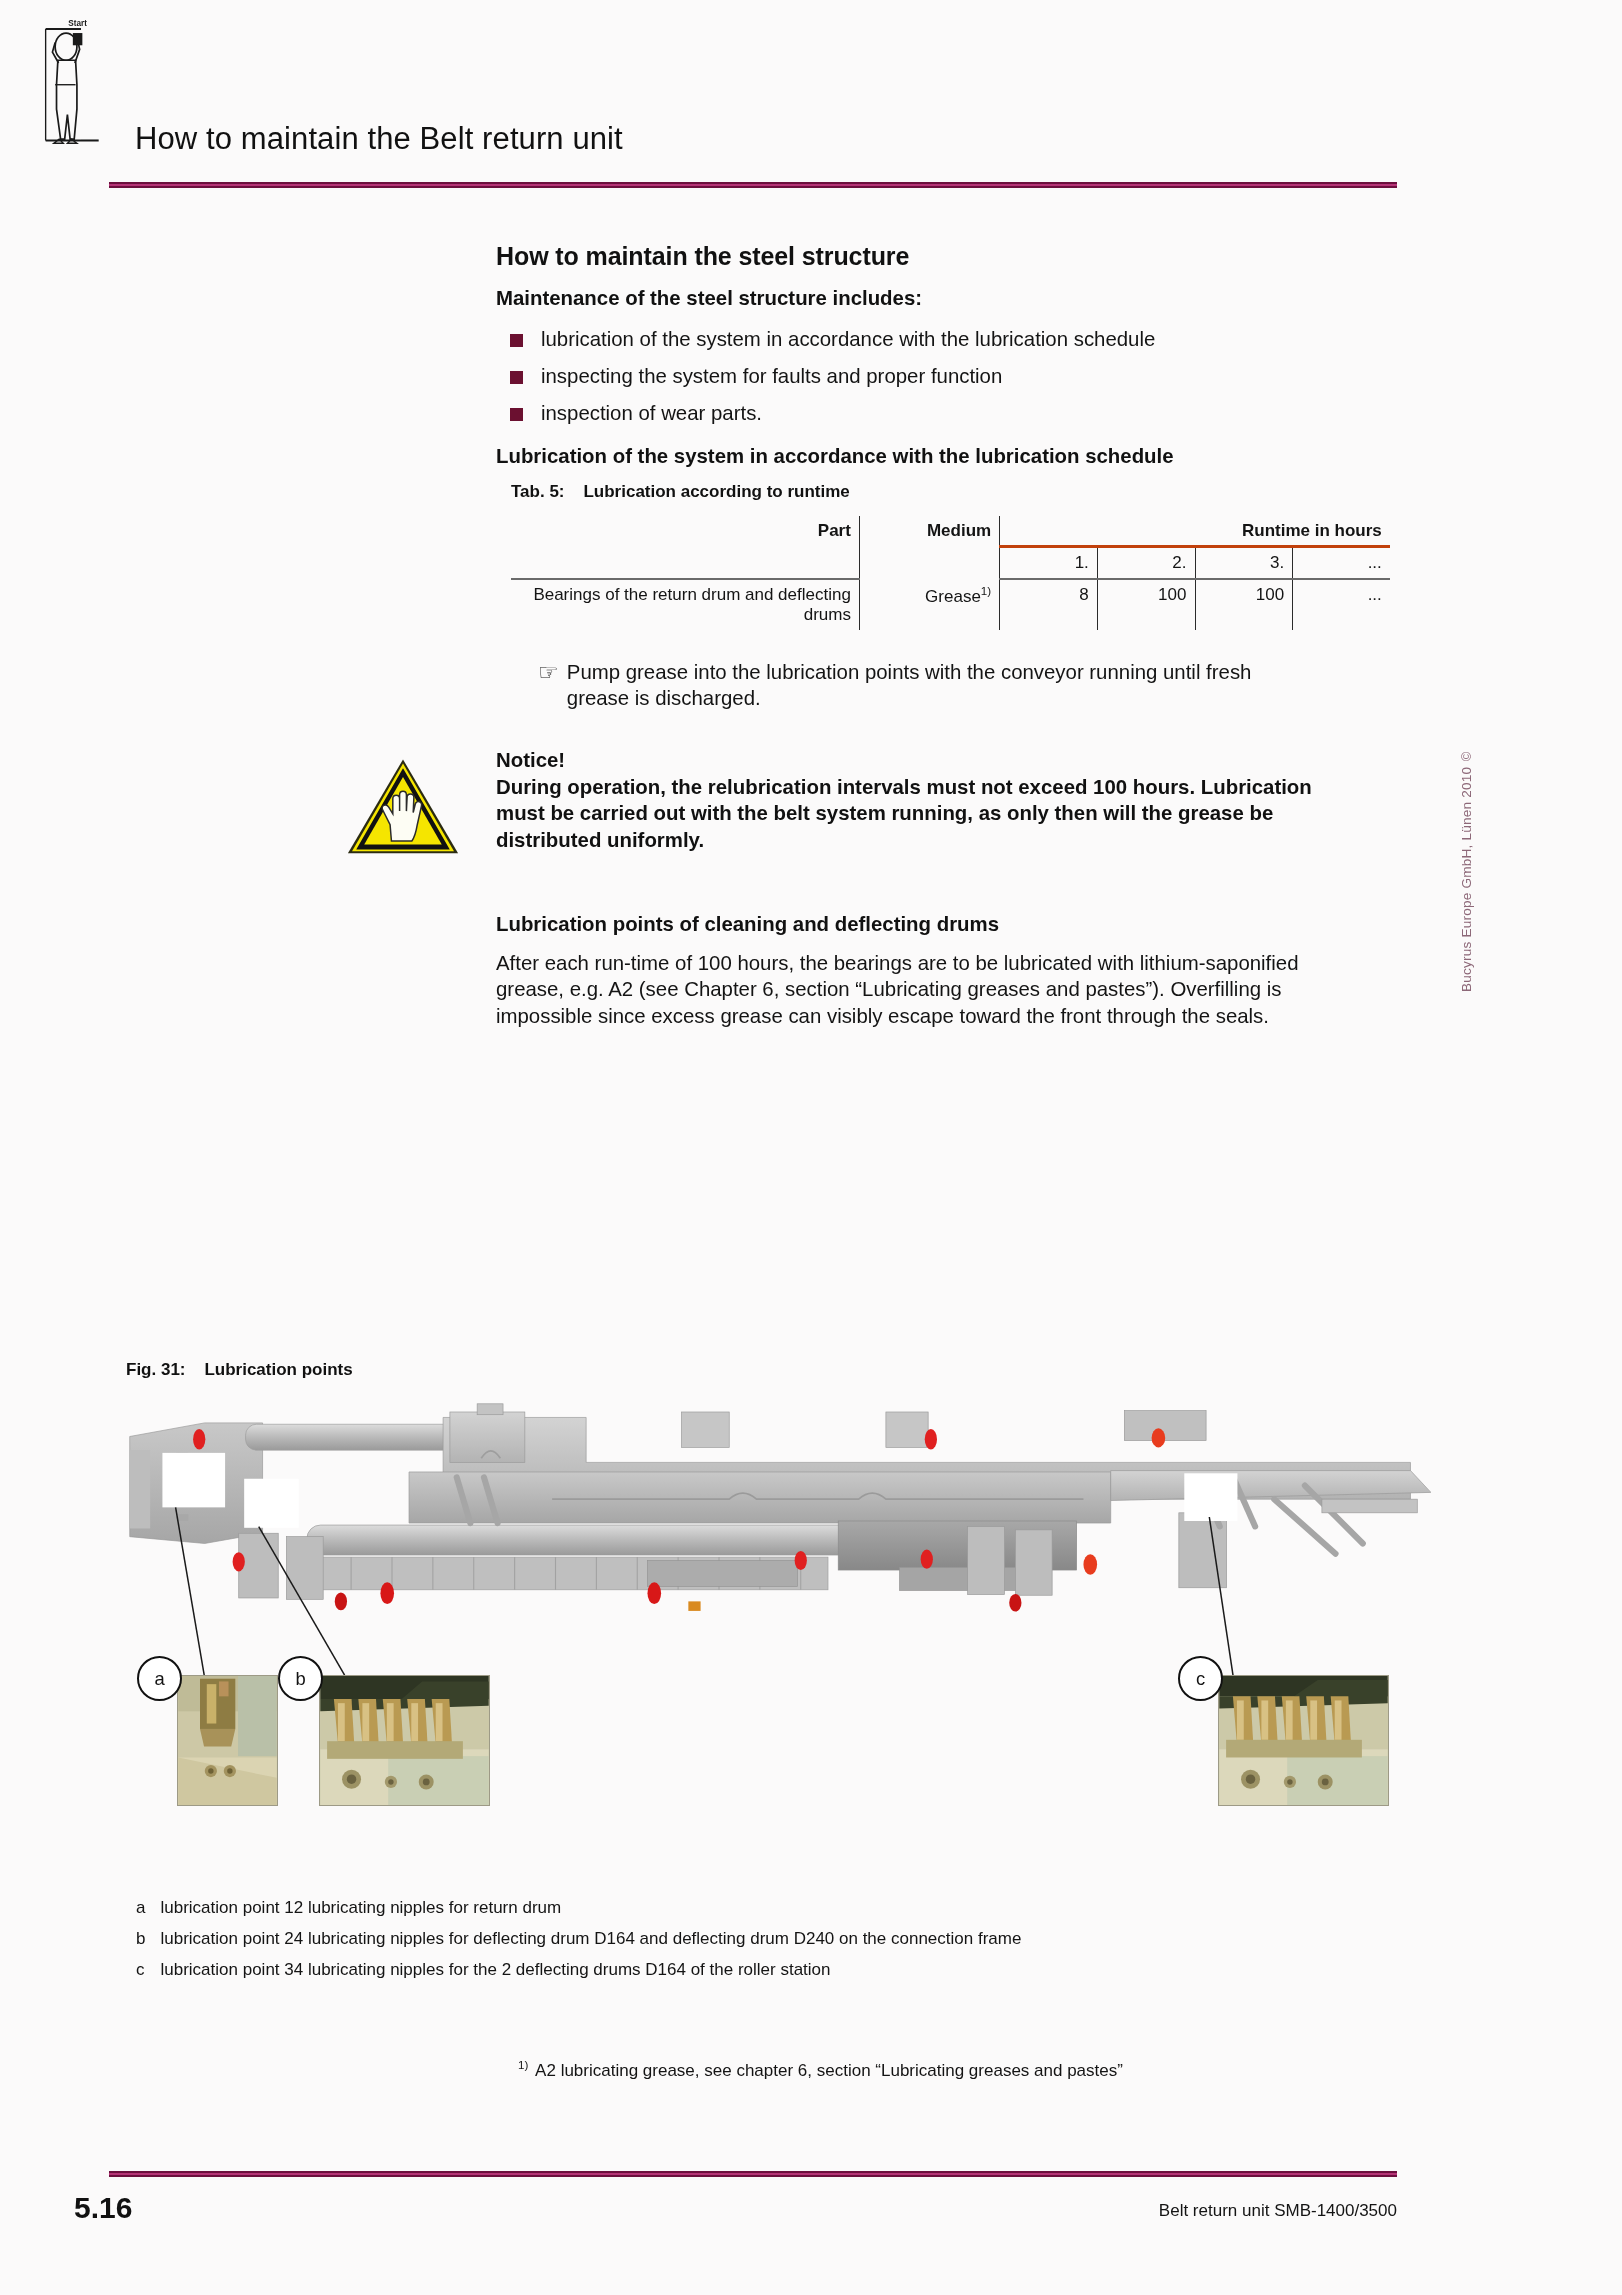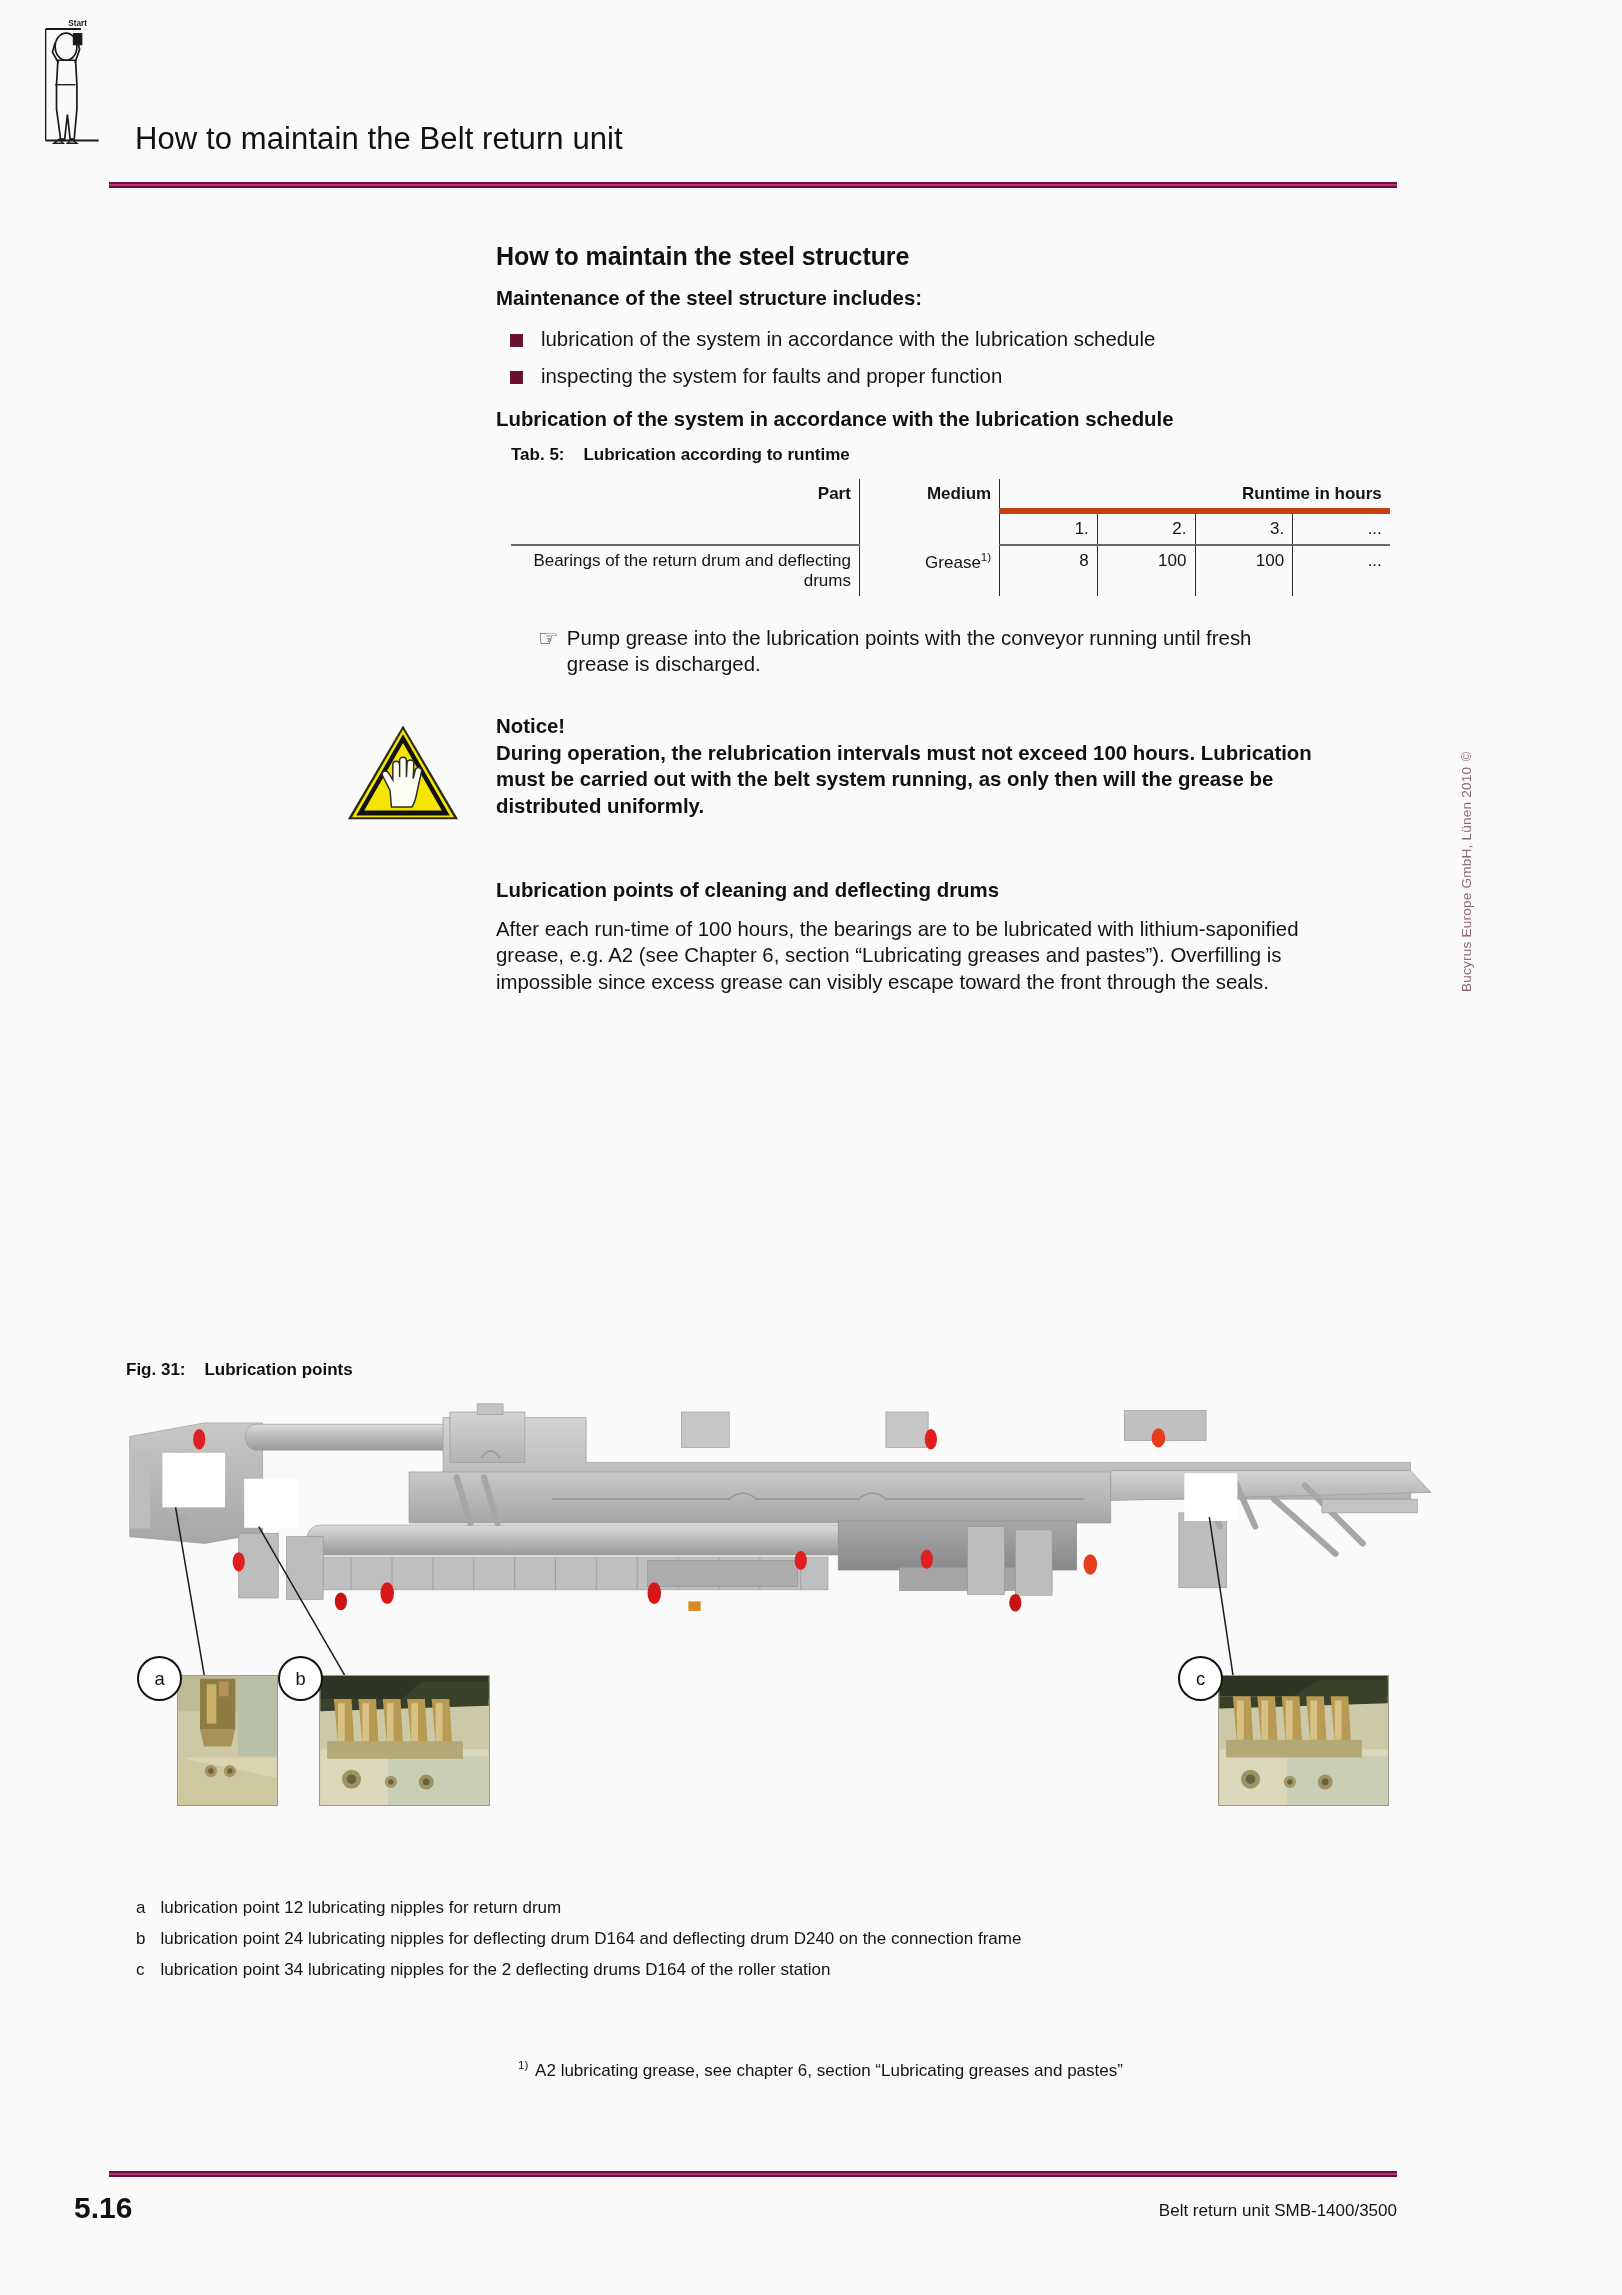--- a/index.html
+++ b/index.html
@@ -106,21 +106,21 @@
   #lub-table td, #lub-table th {
     font-size: 17px;
     color: #141414;
     font-weight: normal;
     text-align: right;
     vertical-align: top;
     padding: 4.8px 8.2px 4.8px 6.8px;
   }
   #lub-table .hdr { font-weight: bold; }
   .bl { border-left: 1px solid #2b2b2b; }
-  .bb-thin { border-bottom: 6px solid #c2410c; }
+  .bb-thin { border-bottom: 3px solid #c2410c; }
   .bb-thick { border-bottom: 2px solid #6a6a6a; }
   sup.fn { font-size: 11.6px; vertical-align: super; }
 
   
   #handnote {
     display: flex;
     align-items: flex-start;
     margin: 29px 0 0 42px;
   }
   #handnote .glyph {
@@ -310,20 +310,24 @@
   <div class="h2">Maintenance of the steel structure includes:</div>
 
   <div class="bullets">
     <div class="bullet-row">
       <span class="bullet-sq"></span>
       <span class="bullet-text">lubrication of the system in accordance with the lubrication schedule</span>
     </div>
     <div class="bullet-row">
       <span class="bullet-sq"></span>
       <span class="bullet-text">inspecting the system for faults and proper function</span>
+    </div>
+    <div class="bullet-row">
+      <span class="bullet-sq"></span>
+      <span class="bullet-text">inspection of wear parts.</span>
     </div>
   </div>
 
   <div class="h3">Lubrication of the system in accordance with the lubrication schedule</div>
 
   <div class="tab-caption">
     <span>Tab. 5:</span>
     &nbsp;&nbsp;
     <span>Lubrication according to runtime</span>
   </div>

